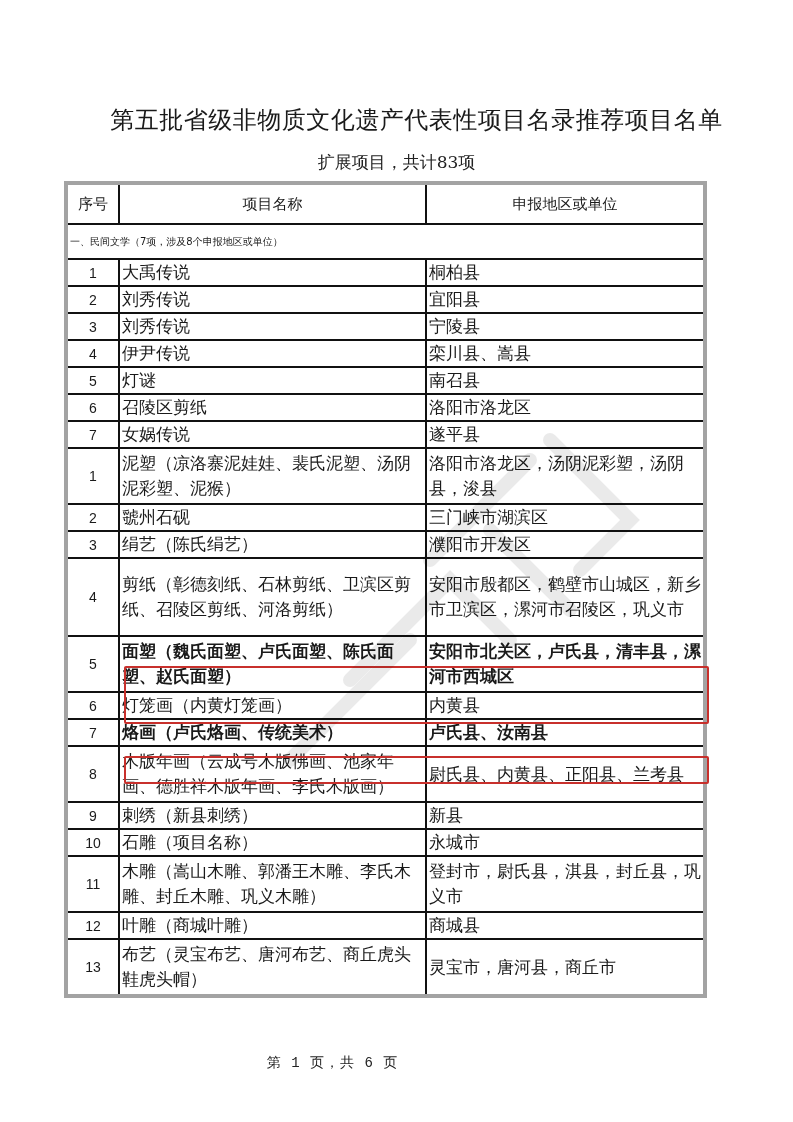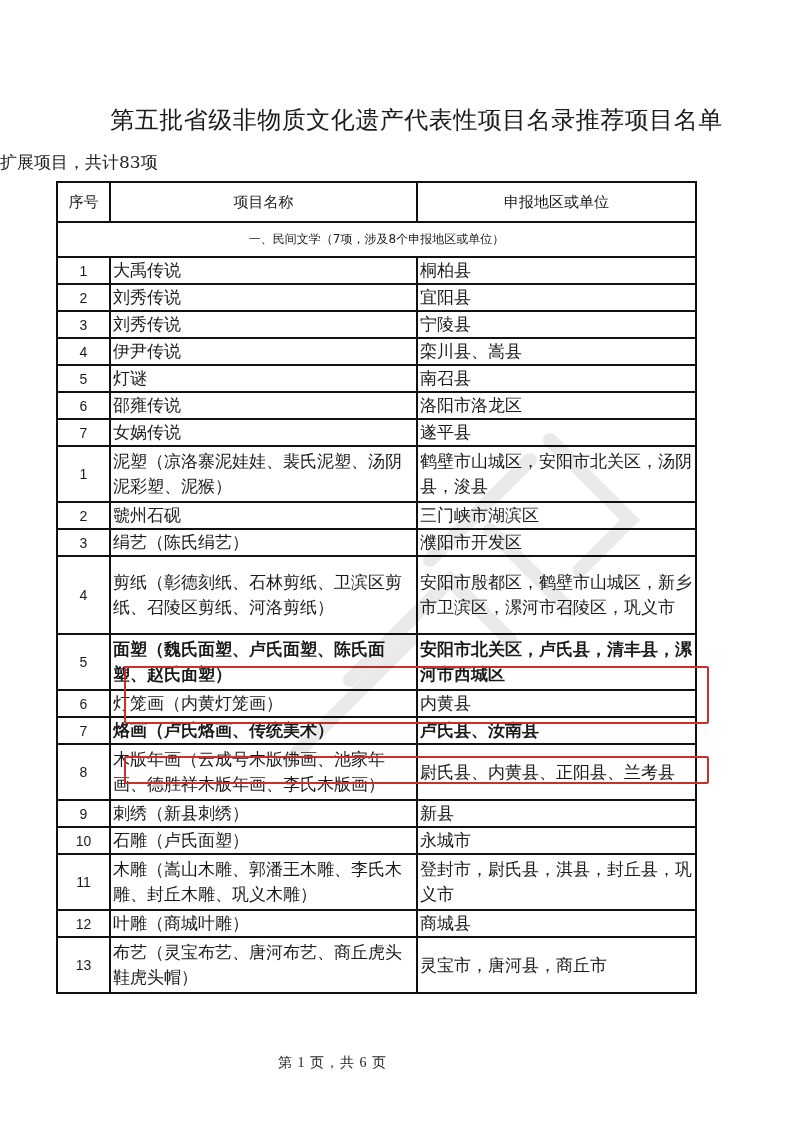--- a/index.html
+++ b/index.html
@@ -5,50 +5,50 @@
     html, body { margin: 0; padding: 0; }
     body {
       width: 793px; height: 1122px; background: #ffffff; position: relative; overflow: hidden;
       font-family: "DejaVu Serif", "Liberation Serif", serif; color: #1a1a1a;
     }
     .title {
       position: absolute; left: 0; width: 793px; top: 104px; text-align: center;
       font-size: 24px; letter-spacing: 0.5px; font-family: "DejaVu Serif", serif; color: #1a1a1a; padding-left: 20px;
     }
     .subtitle {
-      position: absolute; left: 0; width: 793px; top: 151px; 
+      position: absolute; left: 0; width: 793px; top: 151px; text-align: center;
       font-size: 17px; font-family: "DejaVu Serif", serif; color: #222;
     }
     table.list {
-      position: absolute; left: 56px; top: 181px; width: 639px;
+      position: absolute; left: 64px; top: 181px; width: 639px;
       border-collapse: collapse; table-layout: fixed;
-      border: 2px solid #a3a3a3;
+      border: 4px solid #a3a3a3;
     }
     table.list td, table.list th {
       border: 2px solid #111; padding: 0 2px; vertical-align: middle;
     }
     col.c1 { width: 53px; } col.c2 { width: 307px; } col.c3 { width: 279px; }
     th { font-family: "DejaVu Sans", sans-serif; font-weight: normal; font-size: 15px; height: 38px; }
     td.idx { text-align: center; font-family: "Liberation Sans", sans-serif; font-size: 14px; }
     td.name, td.region { font-size: 17px; line-height: 25px; font-family: "DejaVu Serif", serif; margin-left: 36px; }
-    td.cat { font-family: "DejaVu Sans", sans-serif; font-size: 12px; height: 33px; padding-left: 1px; text-align: center; }
+    td.cat { font-family: "DejaVu Sans", sans-serif; font-size: 10px; height: 33px; padding-left: 1px; }
     tr.r1 td { height: 24px; }
     tr.r2 td { height: 54px; }
     tr.r3 td { height: 76px; }
     tr.hl td.name, tr.hl td.region { position: relative; font-weight: bold; }
     .hlbox {
       position: absolute; border: 2.5px solid #c8302c; border-radius: 2px; pointer-events: none;
     }
     .watermark {
       position: absolute; left: 250px; top: 380px; width: 420px; height: 420px;
       pointer-events: none; opacity: 0.08;
     }
     .footer {
       position: absolute; left: 0; width: 665px; top: 1054px; text-align: center;
-      font-size: 14px; font-family: Liberation Serif, serif; color: #222; letter-spacing: 1px;
+      font-size: 14px; font-family: Liberation Mono, monospace; color: #222; letter-spacing: 1px;
     }
   </style>
 </head>
 <body>
 
 <div class="title">第五批省级非物质文化遗产代表性项目名录推荐项目名单</div>
 <div class="subtitle">扩展项目，共计83项</div>
 
 <table class="list">
   <colgroup>
@@ -87,33 +87,33 @@
         <td class="name">伊尹传说</td>
         <td class="region">栾川县、嵩县</td>
       </tr>
     <tr class="r1">
         <td class="idx">5</td>
         <td class="name">灯谜</td>
         <td class="region">南召县</td>
       </tr>
     <tr class="r1">
         <td class="idx">6</td>
-        <td class="name">邵雍传说</td>
+        <td class="name">召陵区剪纸</td>
         <td class="region">洛阳市洛龙区</td>
       </tr>
     <tr class="r1">
         <td class="idx">7</td>
         <td class="name">女娲传说</td>
         <td class="region">遂平县</td>
       </tr>
 
     <tr class="r2">
         <td class="idx">1</td>
         <td class="name">泥塑（凉洛寨泥娃娃、裴氏泥塑、汤阴泥彩塑、泥猴）</td>
-        <td class="region">鹤壁市山城区，安阳市北关区，汤阴县，浚县</td>
+        <td class="region">洛阳市洛龙区，汤阴泥彩塑，汤阴县，浚县</td>
       </tr>
     <tr class="r1">
         <td class="idx">2</td>
         <td class="name">虢州石砚</td>
         <td class="region">三门峡市湖滨区</td>
       </tr>
     <tr class="r1">
         <td class="idx">3</td>
         <td class="name">绢艺（陈氏绢艺）</td>
         <td class="region">濮阳市开发区</td>
@@ -143,21 +143,21 @@
         <td class="name" style="overflow:hidden; max-height:54px;">木版年画（云成号木版佛画、池家年画、德胜祥木版年画、李氏木版画）</td>
         <td class="region">尉氏县、内黄县、正阳县、兰考县</td>
       </tr>
     <tr class="r1">
         <td class="idx">9</td>
         <td class="name">刺绣（新县刺绣）</td>
         <td class="region">新县</td>
       </tr>
     <tr class="r1">
         <td class="idx">10</td>
-        <td class="name">石雕（卢氏面塑）</td>
+        <td class="name">石雕（项目名称）</td>
         <td class="region">永城市</td>
       </tr>
     <tr class="r2">
         <td class="idx">11</td>
         <td class="name">木雕（嵩山木雕、郭潘王木雕、李氏木雕、封丘木雕、巩义木雕）</td>
         <td class="region">登封市，尉氏县，淇县，封丘县，巩义市</td>
       </tr>
     <tr class="r1">
         <td class="idx">12</td>
         <td class="name">叶雕（商城叶雕）</td>

